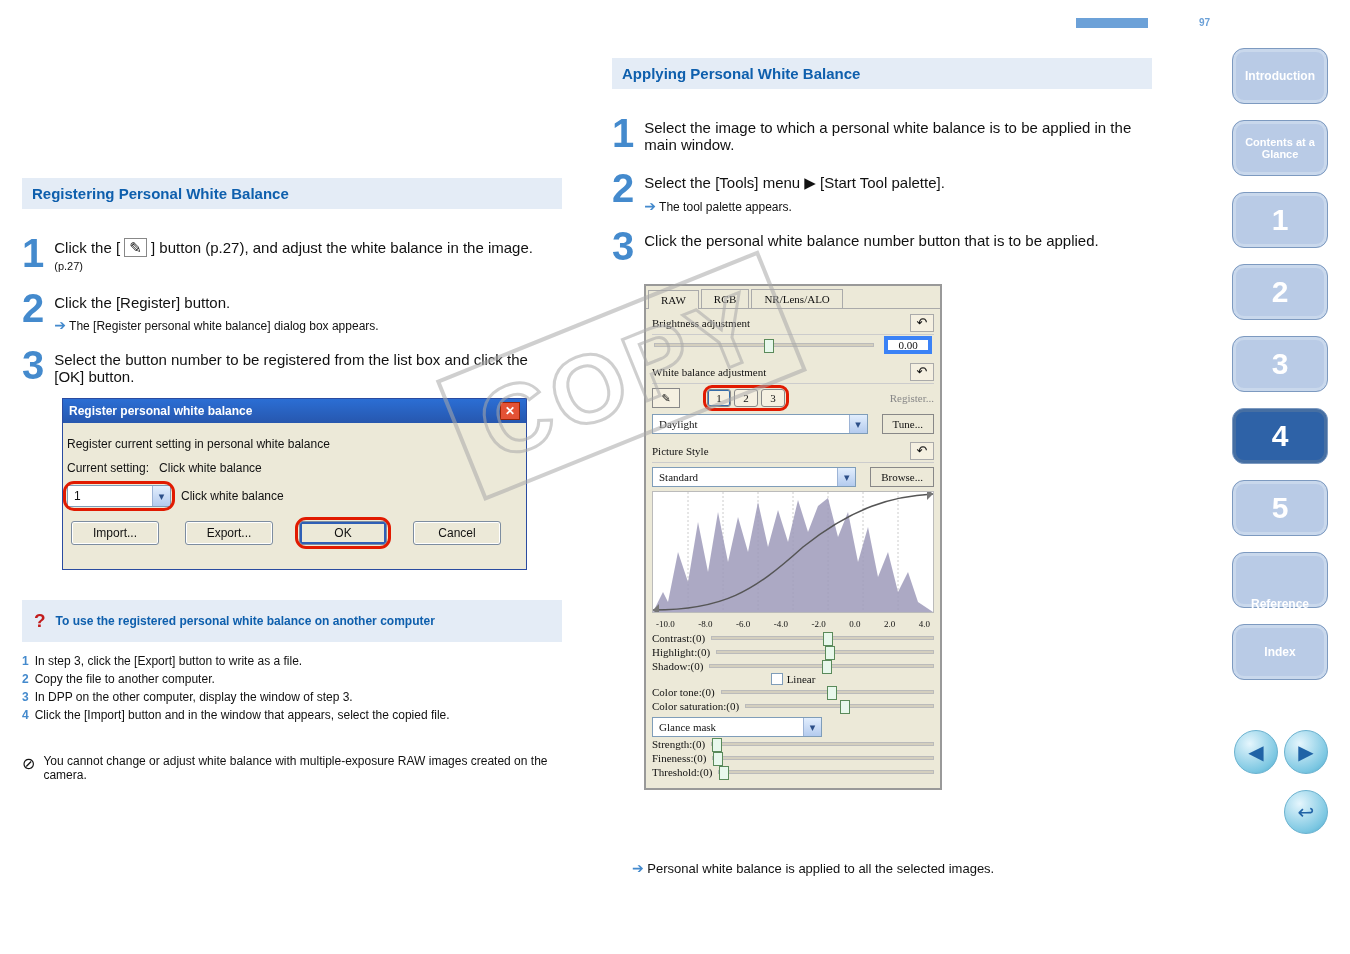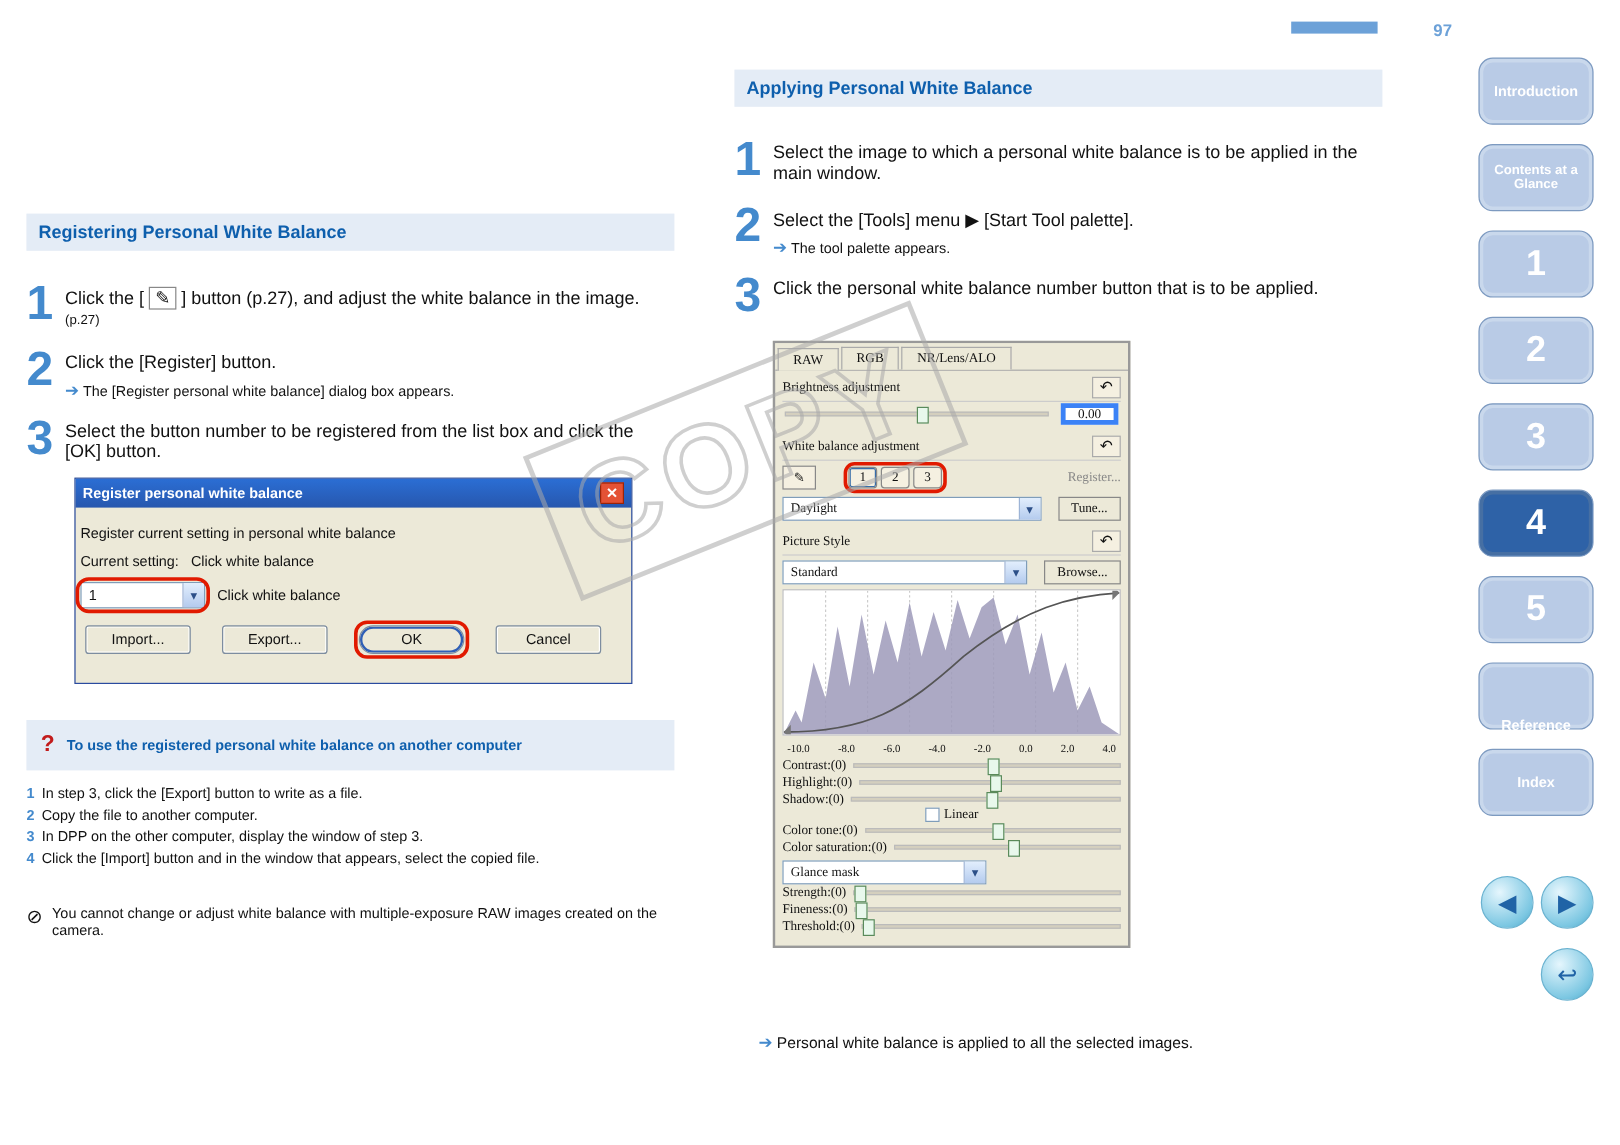--- a/index.html
+++ b/index.html
@@ -83,21 +83,21 @@
     color:#2c4f88; font-size:11px;
   }
   .red-outline{ outline:3px solid #e11a00; outline-offset:1px; border-radius:7px;}
   .winbtn{
     display:inline-flex; align-items:center; justify-content:center;
     height:24px; min-width:88px; background:#ece9d8;
     border:1px solid #7d8da0; border-radius:3px;
     box-shadow:inset 0 0 0 1px #fff;
     font-size:12px;
   }
-  .winbtn.focal{ box-shadow:inset 0 0 0 2px #2f5fb6;border-radius:12px; }
+  .winbtn.focal{ box-shadow:inset 0 0 0 2px #2f5fb6; }
   .dlg-btnrow{ display:flex; gap:26px; justify-content:flex-start; padding-left:4px;}
 
   .faq{
     margin-top:30px; margin-left:0;
     background:#e4ecf6; padding:10px 12px; display:flex; gap:10px; align-items:center;
   }
   .faq .q{ color:#c21c1c; font-size:19px; font-weight:700;}
   .faq-list{margin-top:10px; font-size:12px;}
   .faq-list div{ padding:2px 0;}
   .faq-list span.n{ color:#448acd; font-weight:700; padding-right:6px;}
@@ -161,21 +161,21 @@
     border:4px solid #a9a9a9; padding:6px 22px; display:inline-block;
   }
 
 </style>
 </head>
 <body>
 
 <div class="page">
 
   <div class="top-line"></div>
-  <div style="position:absolute;right:140px;top:17px;color:#6ca1d8;font-size:14px;font-weight:700;">97</div>
+  <div style="position:absolute;right:140px;top:17px;color:#6ca1d8;font-size:10px;font-weight:700;">97</div>
 
   <div class="rnav">
     <div class="rnav-btn">
         <span style="font-size:12px;color:#fff;">Introduction</span>
       </div>
     <div class="rnav-btn">
         <span style="font-size:11px;color:#fff;text-align:center;">Contents at a Glance</span>
       </div>
     <div class="rnav-btn">
         <span>1</span>

